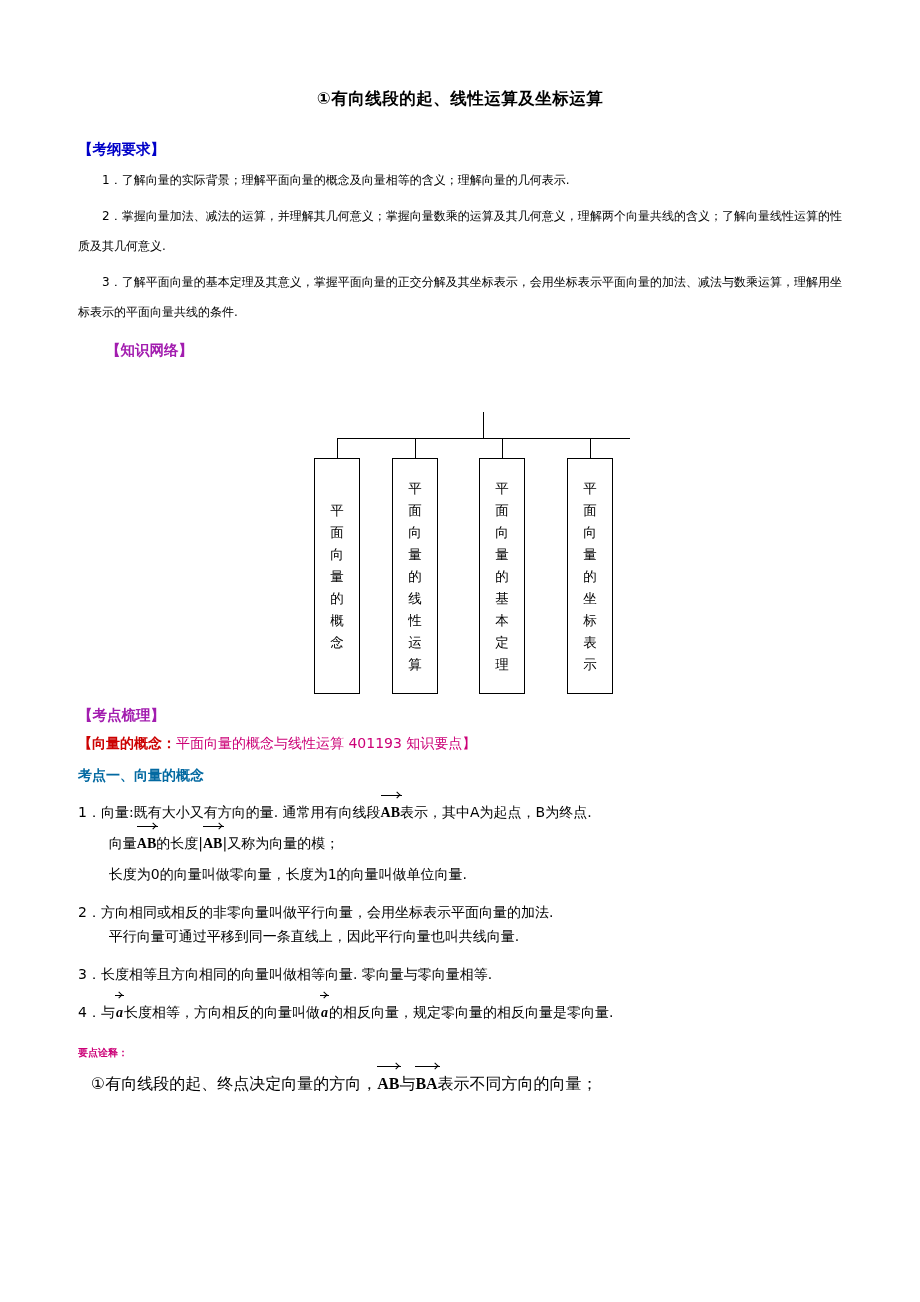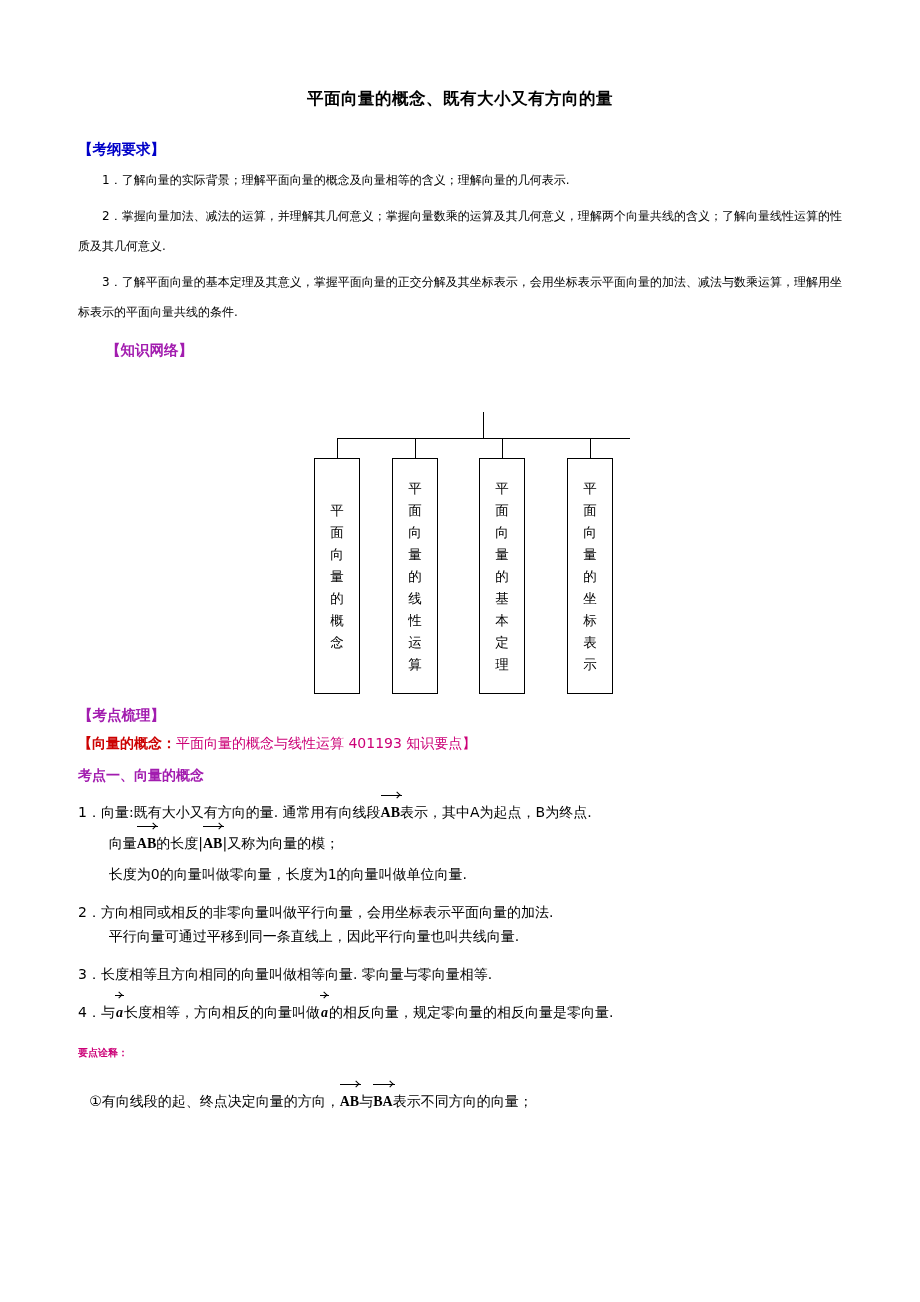--- a/index.html
+++ b/index.html
@@ -29,21 +29,21 @@
     letter-spacing: 0.5px;
     margin: 14px 0 0 0;
   }
   .section-head {
     font-weight: bold;
     font-size: 14.5px;
     margin-top: 30px;
   }
   .blue { color: #0000c8; }
   .green { color: #a21caf; }
-  .orange { color: #a21caf; }
+  .orange { color: #0369a1; }
   .red { color: #cc0000; }
   .magenta { color: #cc0077; }
 
   .para {
     font-size: 12px;
     line-height: 30px;
     text-indent: 2em;
     margin: 6px 0 0 0;
     text-align: justify;
   }
@@ -179,21 +179,21 @@
     border-right: 1px solid #000;
     transform: rotate(45deg) translate(-1px, 1px);
     transform-origin: top right;
   }
 </style>
 </head>
 <body>
 
 <div class="page">
 
-  <div class="doc-title">平面向量的概念、既有大小又有方向的量</div>
+  <div class="doc-title">①有向线段的起、线性运算及坐标运算</div>
 
   <div class="section-head blue">【考纲要求】</div>
 
   <div class="para">1．了解向量的实际背景；理解平面向量的概念及向量相等的含义；理解向量的几何表示.</div>
   <div class="para">2．掌握向量加法、减法的运算，并理解其几何意义；掌握向量数乘的运算及其几何意义，理解两个向量共线的含义；了解向量线性运算的性质及其几何意义.</div>
   <div class="para">3．了解平面向量的基本定理及其意义，掌握平面向量的正交分解及其坐标表示，会用坐标表示平面向量的加法、减法与数乘运算，理解用坐标表示的平面向量共线的条件.</div>
 
   <div class="section-head green" style="margin-top:14px;margin-left:28px;">【知识网络】</div>
 
   <div class="diagram">
@@ -248,15 +248,15 @@
     <span class="body">长度相等且方向相同的向量叫做相等向量. 零向量与零向量相等.</span>
   </div>
 
   <div class="item">
     <span class="num">4．</span>
     <span class="body"><span>与</span><span class="veci">a</span><span>长度相等，方向相反的向量叫做</span><span class="veci">a</span><span>的相反向量，规定零向量的相反向量是零向量.</span></span>
   </div>
 
   <div class="magenta" style="font-size:10px;font-weight:bold;line-height:30px;margin-top:10px;">要点诠释：</div>
 
-  <div style="font-size:14px;line-height:30px;margin-top:18px;margin-left:0.8em;"><span>①有向线段的起、终点决定向量的方向，</span><span class="vec">AB</span><span>与</span><span class="vec">BA</span><span>表示不同方向的向量；</span></div>
+  <div style="font-size:16px;line-height:30px;margin-top:0;margin-left:0.8em;"><span>①有向线段的起、终点决定向量的方向，</span><span class="vec">AB</span><span>与</span><span class="vec">BA</span><span>表示不同方向的向量；</span></div>
 
 </div>
 
 </body></html>

